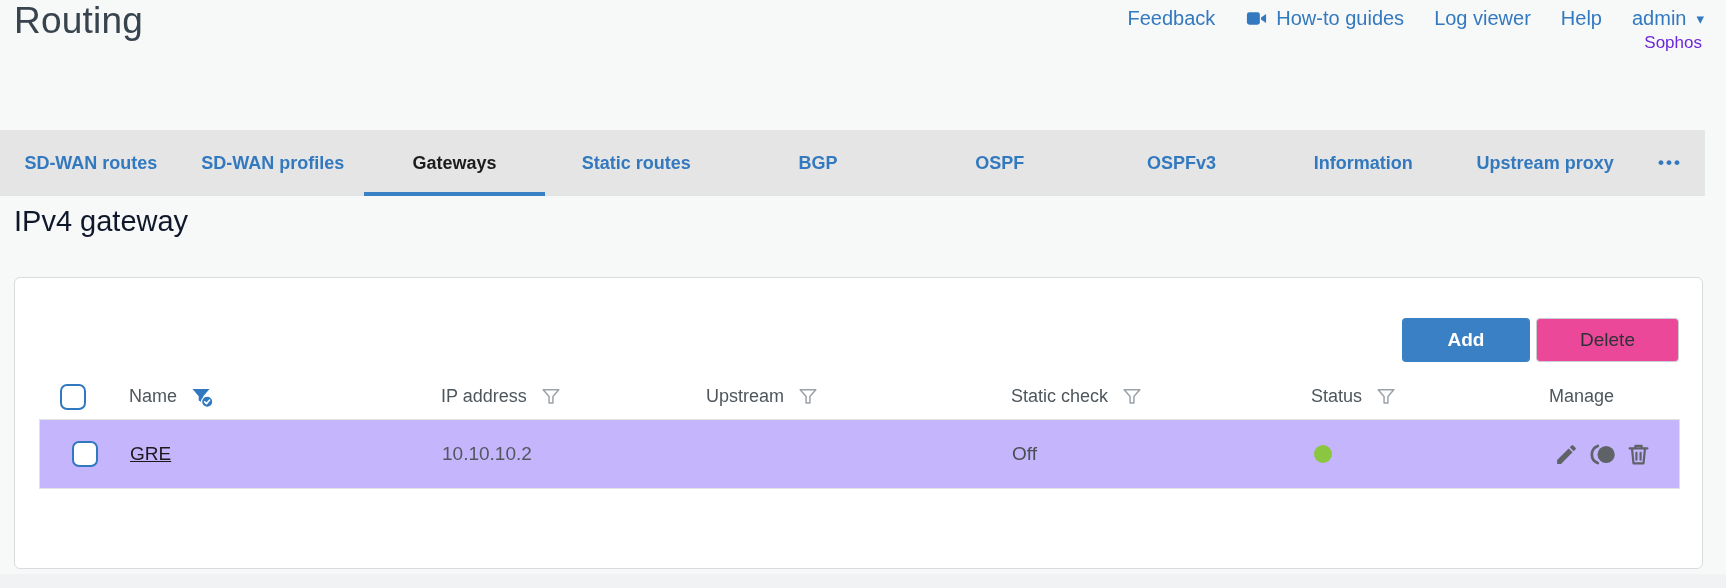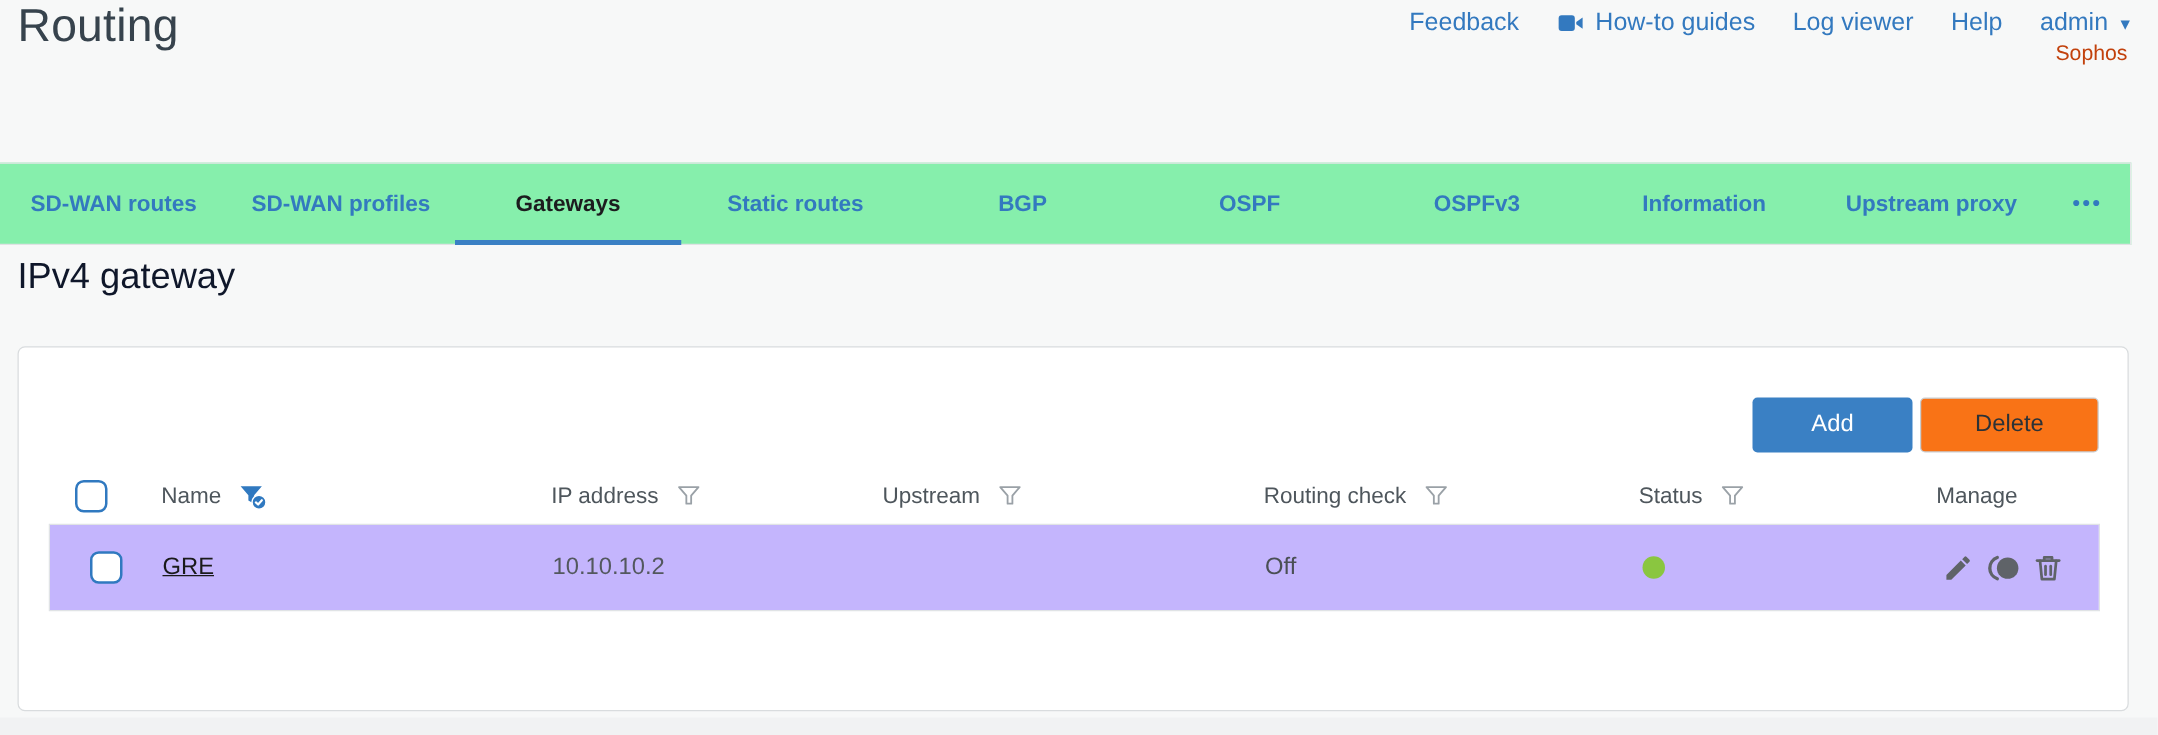--- a/index.html
+++ b/index.html
@@ -21,28 +21,28 @@
   .header-links {
     position:absolute; top:7px; right:22px;
     display:flex; align-items:center; gap:30px;
     font-size:20px; color:#3379bf;
   }
   .header-link { display:flex; align-items:center; gap:8px; cursor:pointer; white-space:nowrap; }
   .header-link svg { display:block; }
   .caret { font-size:15px; margin-left:2px; }
   .brand-label {
     position:absolute; top:33px; right:24px;
-    font-size:17px; color:#c2410c;
+    font-size:17px; color:#6d28d9;
   }
 
   
   .tab-bar {
     position:absolute; top:130px; left:0;
     width:1705px; height:66px;
-    background:#86efac;
+    background:#e5e5e5;
     border-top:1px solid #e4e6e8;
     border-bottom:1px solid #e0e2e4;
     border-right:1px solid #e4e6e8;
     display:flex; align-items:stretch;
   }
   .tab {
     flex:1 1 0; display:flex; align-items:center; justify-content:center;
     font-size:18px; font-weight:700; color:#3379bf;
     position:relative; cursor:pointer; white-space:nowrap;
   }
@@ -68,25 +68,25 @@
     background:#fff; border:1px solid #d9dcde; border-radius:6px;
   }
   .btn {
     position:absolute; top:40px; height:44px;
     display:flex; align-items:center; justify-content:center;
     font-family:"Liberation Sans", sans-serif;
     font-size:19px; border-radius:4px; cursor:pointer;
   }
   .btn-add {
     left:1387px; width:128px;
-    background:#3a80c4; color:#fff; font-weight:400; border:none;
+    background:#3a80c4; color:#fff; font-weight:700; border:none;
   }
   .btn-delete {
     left:1521px; width:143px;
-    background:#f97316; color:#2c3237; border:1px solid #c9cdd1; font-weight:400;
+    background:#ec4899; color:#2c3237; border:1px solid #c9cdd1; font-weight:400;
   }
 
   
   .grid-cols {
     display:grid;
     grid-template-columns:68px 312px 265px 305px 300px 238px 153px;
     align-items:center;
   }
   .table-header {
     position:absolute; left:24px; top:96px; width:1641px; height:45px;
@@ -216,21 +216,21 @@
     </div>
     <div class="th-cell">
       <span>Upstream</span>
       <span class="filter-icon">
         <svg width="22" height="22" viewBox="0 0 24 24" fill="none" stroke="#9aa1a7" stroke-width="1.6" stroke-linejoin="round">
           <path d="M3.5 4h17l-6.4 7.4v7.1h-4.2v-7.1L3.5 4z"></path>
         </svg>
       </span>
     </div>
     <div class="th-cell">
-      <span>Routing check</span>
+      <span>Static check</span>
       <span class="filter-icon">
         <svg width="22" height="22" viewBox="0 0 24 24" fill="none" stroke="#9aa1a7" stroke-width="1.6" stroke-linejoin="round">
           <path d="M3.5 4h17l-6.4 7.4v7.1h-4.2v-7.1L3.5 4z"></path>
         </svg>
       </span>
     </div>
     <div class="th-cell">
       <span>Status</span>
       <span class="filter-icon">
         <svg width="22" height="22" viewBox="0 0 24 24" fill="none" stroke="#9aa1a7" stroke-width="1.6" stroke-linejoin="round">

